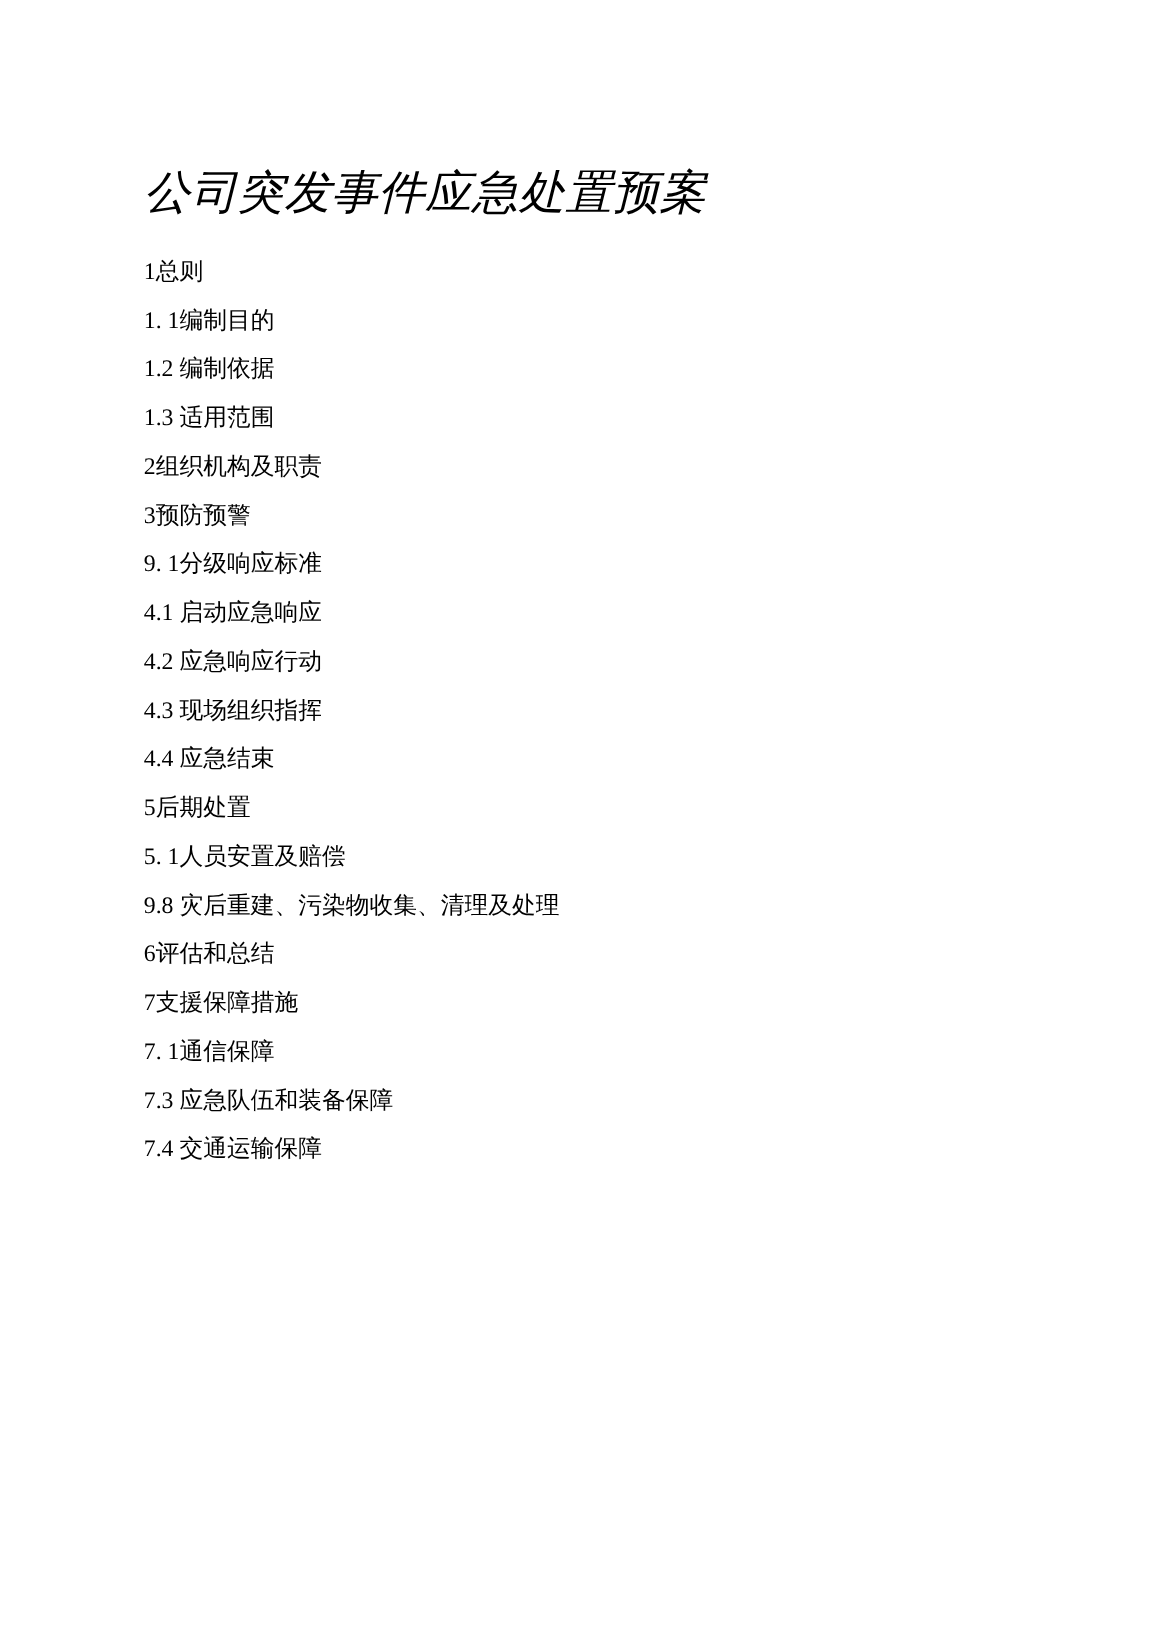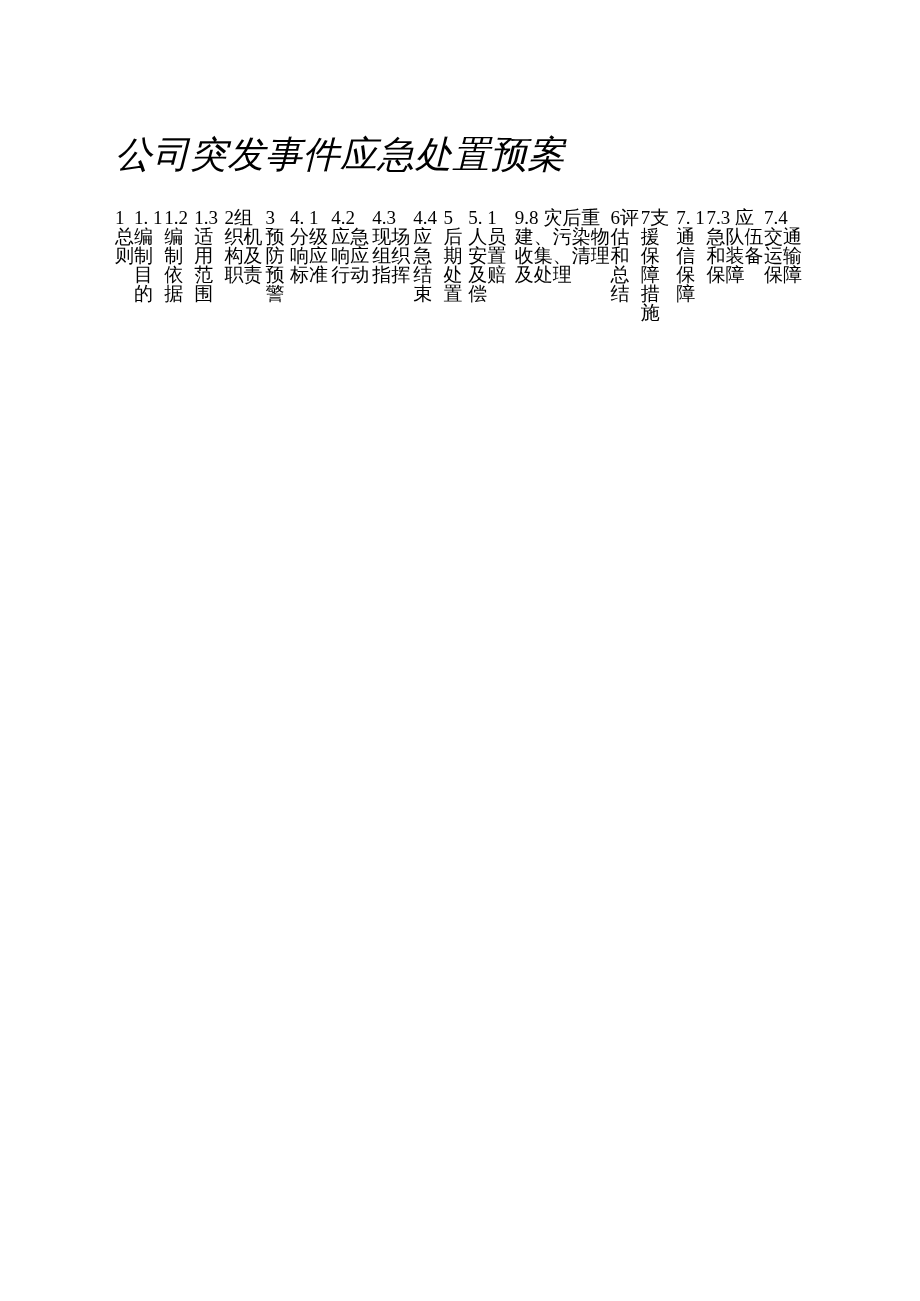--- a/index.html
+++ b/index.html
@@ -18,21 +18,21 @@
     .title {
       font-size: 37px;
       line-height: 1.35;
       margin-bottom: 18px;
       font-weight: normal;
       letter-spacing: 0.5px;
       font-style: italic;
     }
     .toc {
       display: flex;
-      flex-direction: row;
+      flex-direction: column;
       gap: 0;
     }
     .toc-item {
       font-size: 19px;
       line-height: 1.0;
       padding: 10px 0;
       font-weight: normal;
     }
   </style>
 </head>
@@ -40,21 +40,22 @@
 
 <h1 class="title">公司突发事件应急处置预案</h1>
 
 <div class="toc">
   <div class="toc-item">1总则</div>
   <div class="toc-item">1. 1编制目的</div>
   <div class="toc-item">1.2  编制依据</div>
   <div class="toc-item">1.3  适用范围</div>
   <div class="toc-item">2组织机构及职责</div>
   <div class="toc-item">3预防预警</div>
-  <div class="toc-item">4. 1分级响应标准</div>
+  <div class="toc-item">9. 1分级响应标准</div>
+  <div class="toc-item">4.1  启动应急响应</div>
   <div class="toc-item">4.2  应急响应行动</div>
   <div class="toc-item">4.3  现场组织指挥</div>
   <div class="toc-item">4.4  应急结束</div>
   <div class="toc-item">5后期处置</div>
   <div class="toc-item">5. 1人员安置及赔偿</div>
   <div class="toc-item">9.8  灾后重建、污染物收集、清理及处理</div>
   <div class="toc-item">6评估和总结</div>
   <div class="toc-item">7支援保障措施</div>
   <div class="toc-item">7. 1通信保障</div>
   <div class="toc-item">7.3  应急队伍和装备保障</div>

